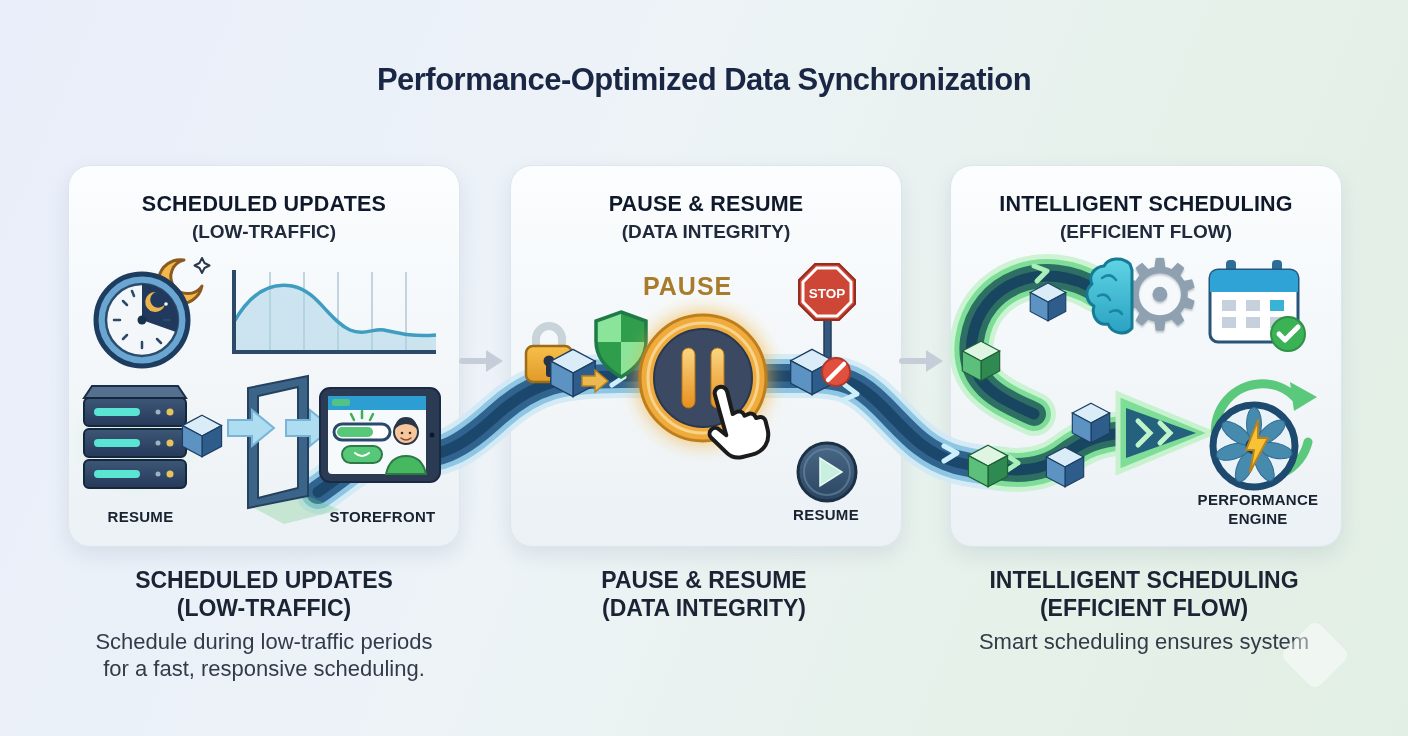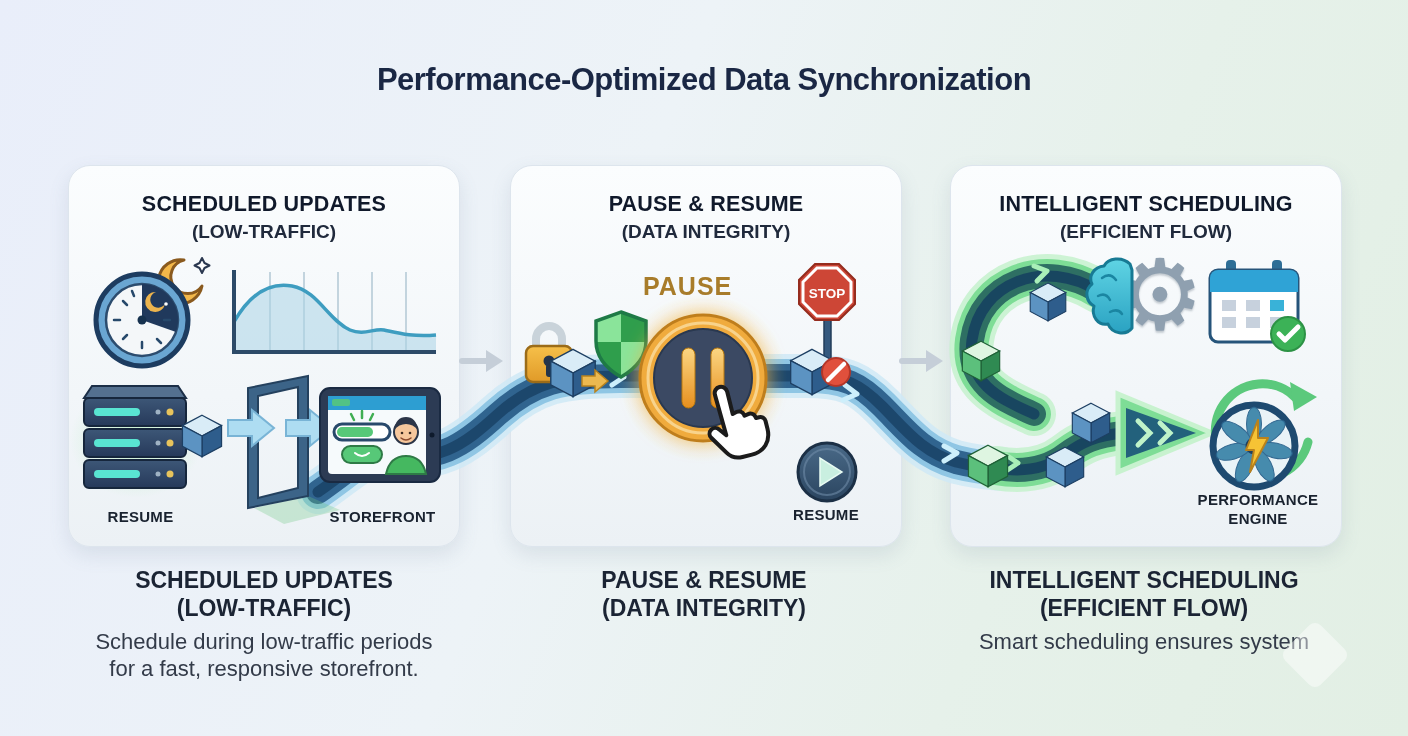--- a/index.html
+++ b/index.html
@@ -331,21 +331,21 @@
   <div class="icon-label" style="left:320px;top:508px;width:125px;">STOREFRONT</div>
   <div class="pause-label">PAUSE</div>
   <div class="icon-label" style="left:786px;top:506px;width:80px;">RESUME</div>
   <div class="icon-label" style="left:1190px;top:490px;width:136px;line-height:19px;">PERFORMANCE ENGINE</div>
 
   <div class="cap" id="cap1">
     <div class="cap-title">SCHEDULED UPDATES</div>
     <div class="cap-title">(LOW-TRAFFIC)</div>
     <div class="cap-text">
       <div>Schedule during low-traffic periods</div>
-      <div>for a fast, responsive storefront.</div>
+      <div>for a fast, responsive scheduling.</div>
     </div>
   </div>
   <div class="cap" id="cap2">
     <div class="cap-title">PAUSE &amp; RESUME</div>
     <div class="cap-title">(DATA INTEGRITY)</div>
   </div>
   <div class="cap" id="cap3">
     <div class="cap-title">INTELLIGENT SCHEDULING</div>
     <div class="cap-title">(EFFICIENT FLOW)</div>
     <div class="cap-text">

